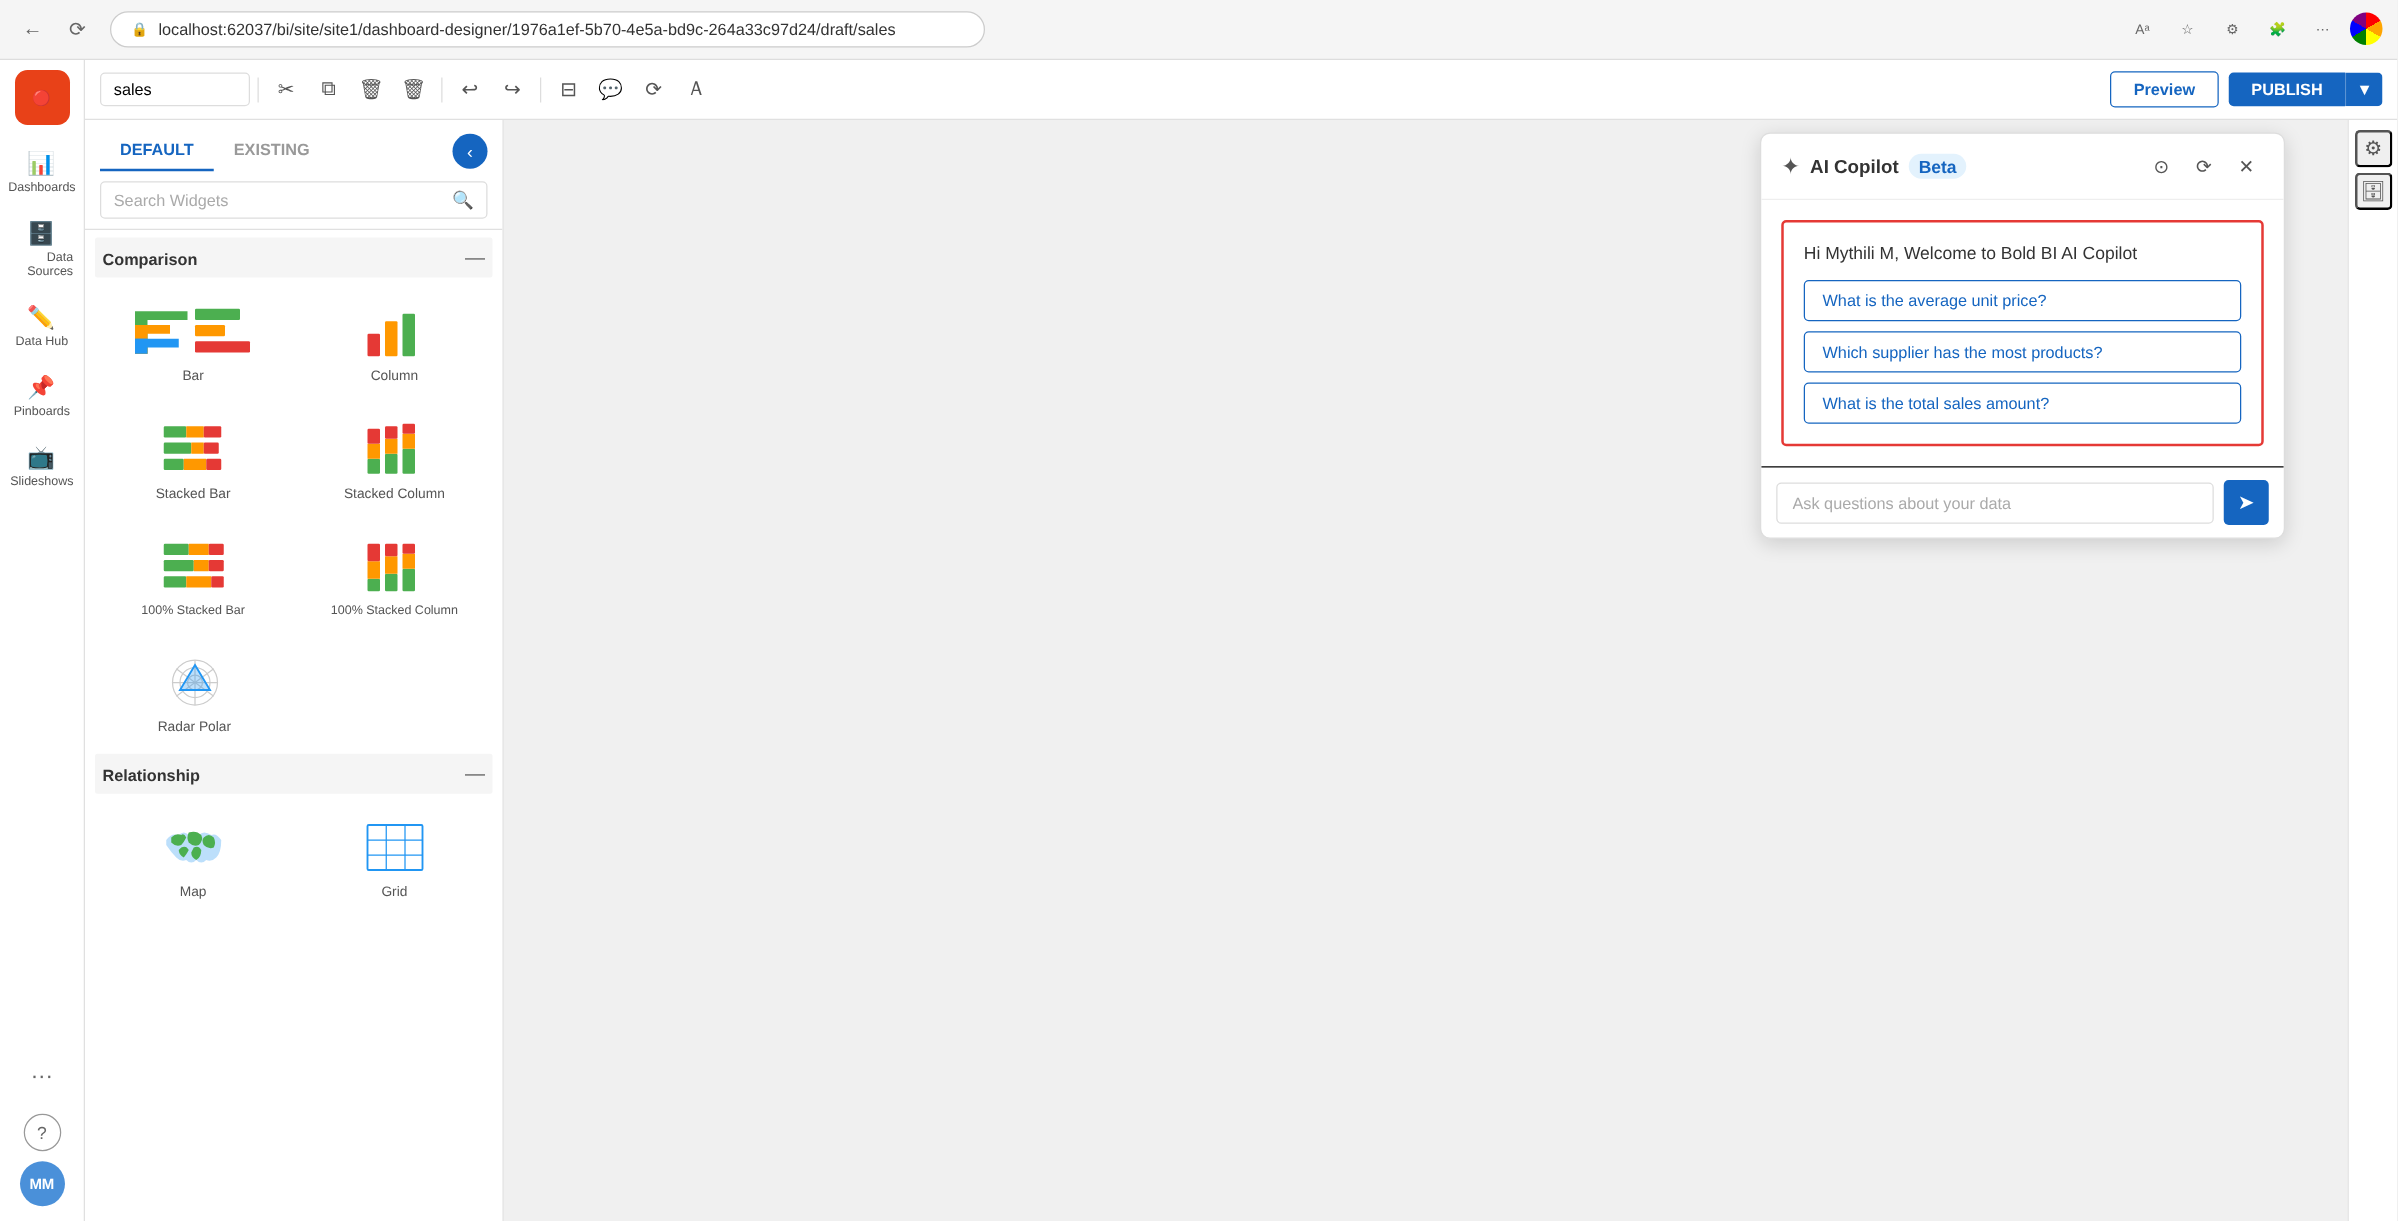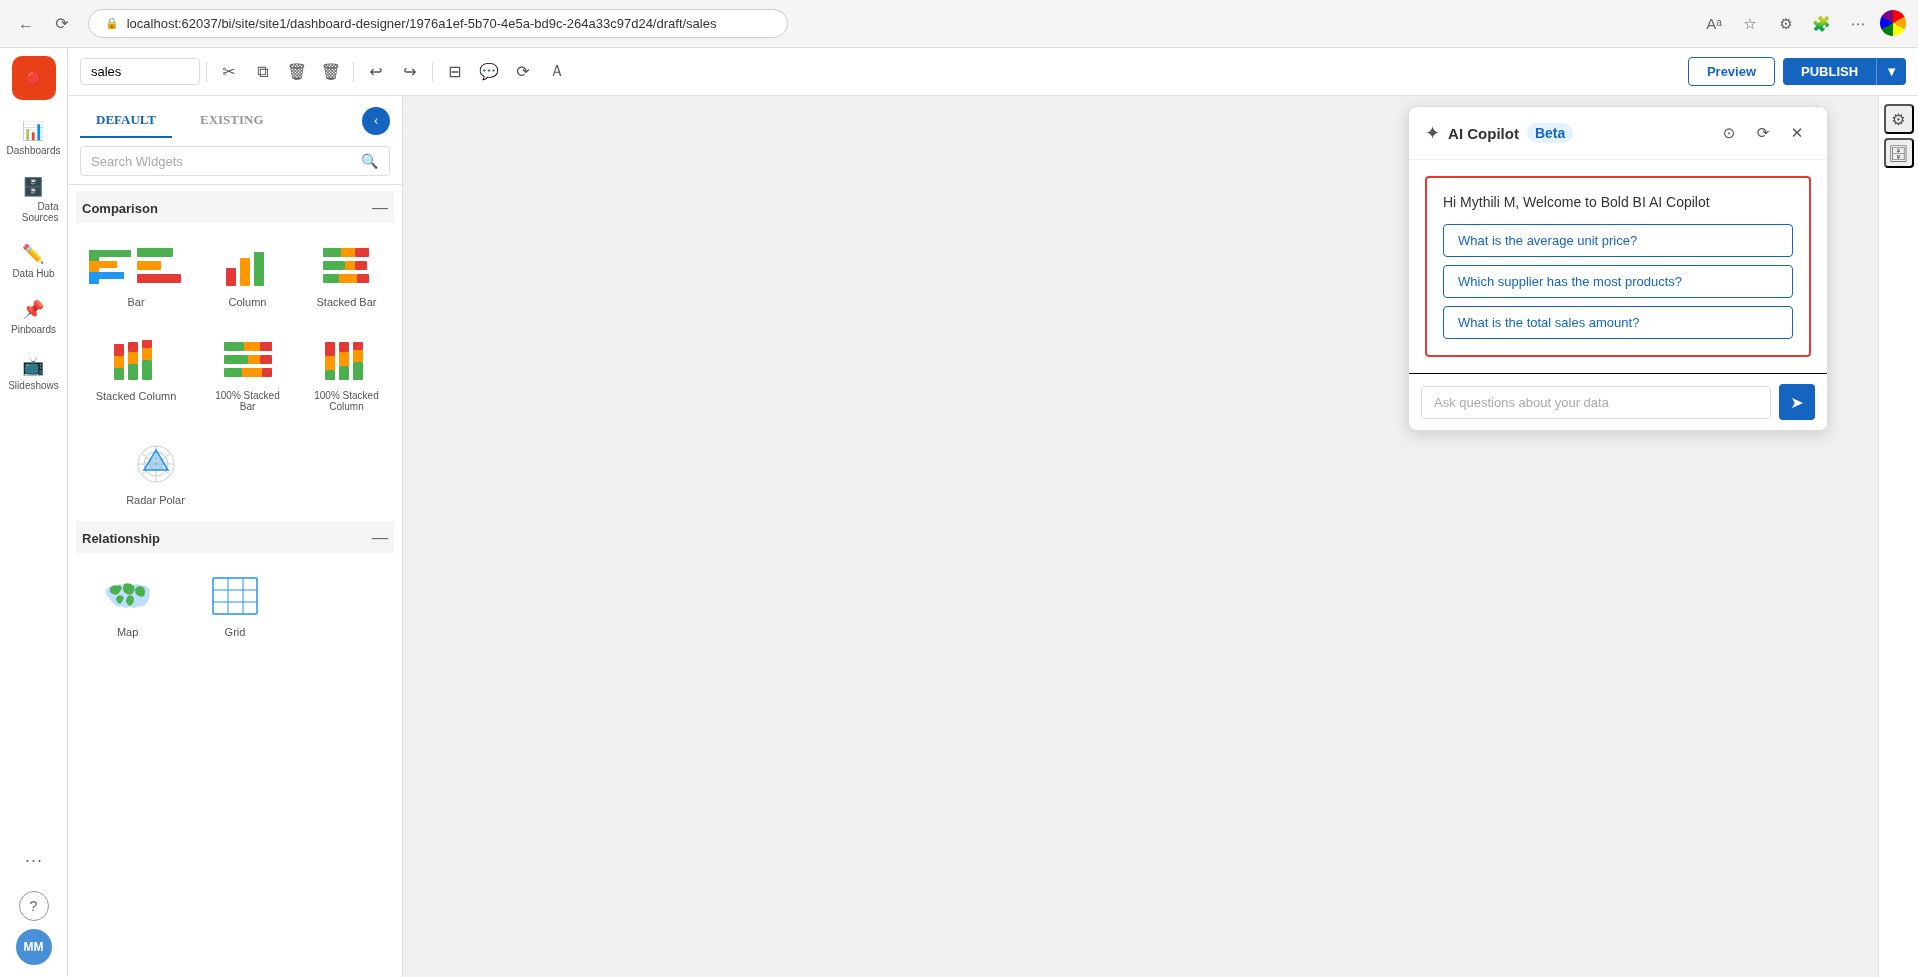--- a/index.html
+++ b/index.html
@@ -5,54 +5,54 @@
     * { box-sizing: border-box; margin: 0; padding: 0; }
     body { font-family: -apple-system, BlinkMacSystemFont, 'Segoe UI', sans-serif; font-size: 13px; background: #f0f0f0; display: flex; flex-direction: column; height: 977px; overflow: hidden; }
 
     
     .browser-bar { background: #f5f5f5; height: 48px; display: flex; align-items: center; padding: 0 12px; gap: 12px; border-bottom: 1px solid #ddd; }
     .browser-nav-btns { display: flex; gap: 8px; }
     .browser-nav-btn { width: 28px; height: 28px; border-radius: 50%; border: none; background: none; cursor: pointer; display: flex; align-items: center; justify-content: center; color: #666; font-size: 16px; }
     .address-bar { flex: 1; max-width: 700px; background: white; border: 1px solid #ccc; border-radius: 20px; padding: 6px 16px; font-size: 13px; color: #333; display: flex; align-items: center; gap: 8px; }
     .address-bar-lock { color: #666; font-size: 11px; }
     .browser-actions { display: flex; gap: 8px; margin-left: auto; }
-    .browser-action-btn { width: 28px; height: 28px; border-radius: 50%; border: none; background: none; cursor: pointer; display: flex; align-items: center; justify-content: center; color: #666; font-size: 15px; }
+    .browser-action-btn { width: 28px; height: 28px; border-radius: 50%; border: none; background: none; cursor: pointer; display: flex; align-items: center; justify-content: center; color: #666; font-size: 11px; }
     .profile-circle { width: 26px; height: 26px; border-radius: 50%; background: conic-gradient(red 0deg 60deg, orange 60deg 120deg, yellow 120deg 180deg, green 180deg 240deg, blue 240deg 300deg, purple 300deg 360deg); }
 
     
     .app { display: flex; flex: 1; overflow: hidden; }
 
     
     .app-sidebar { width: 68px; background: white; border-right: 1px solid #e0e0e0; display: flex; flex-direction: column; align-items: center; padding: 8px 0; gap: 4px; }
     .app-logo { width: 44px; height: 44px; background: #e84118; border-radius: 10px; display: flex; align-items: center; justify-content: center; color: white; font-weight: bold; font-size: 12px; margin-bottom: 8px; cursor: pointer; }
     .sidebar-nav-item { display: flex; flex-direction: column; align-items: center; gap: 3px; padding: 8px 4px; cursor: pointer; border-radius: 8px; width: 58px; color: #666; }
     .sidebar-nav-item .icon { font-size: 18px; }
     .sidebar-nav-item .label { font-size: 10px; color: #555; text-align: right; }
     .sidebar-dots { margin-top: auto; font-size: 20px; color: #666; cursor: pointer; }
     .sidebar-help { width: 30px; height: 30px; border-radius: 50%; border: 1.5px solid #999; display: flex; align-items: center; justify-content: center; color: #666; font-size: 14px; cursor: pointer; margin-top: 8px; }
     .sidebar-avatar { width: 36px; height: 36px; border-radius: 50%; background: #4a90d9; display: flex; align-items: center; justify-content: center; color: white; font-size: 12px; font-weight: bold; cursor: pointer; margin-top: 4px; margin-bottom: 4px; }
 
     
     .widget-panel { width: 335px; background: white; border-right: 1px solid #e0e0e0; display: flex; flex-direction: column; overflow: hidden; }
     .widget-panel-header { padding: 8px 12px; border-bottom: 1px solid #e0e0e0; }
-    .tab-bar { display: flex; gap: 12px; margin-bottom: 8px; font-family: Liberation Serif, serif; }
+    .tab-bar { display: flex; gap: 0; margin-bottom: 8px; }
     .tab { padding: 8px 16px; font-size: 13px; font-weight: 600; color: #999; cursor: pointer; border-bottom: 2px solid transparent; }
     .tab.active { color: #1565c0; border-bottom: 2px solid #1565c0; }
     .tab-arrow { width: 28px; height: 28px; background: #1565c0; border-radius: 50%; display: flex; align-items: center; justify-content: center; color: white; font-size: 14px; cursor: pointer; margin-left: auto; align-self: center; }
     .search-bar { display: flex; align-items: center; border: 1px solid #ddd; border-radius: 4px; padding: 6px 10px; gap: 6px; }
     .search-bar input { border: none; outline: none; flex: 1; font-size: 13px; color: #333; background: transparent; }
     .search-bar input::placeholder { color: #aaa; }
     .search-icon { color: #888; font-size: 14px; cursor: pointer; }
 
     
     .widget-list { flex: 1; overflow-y: auto; padding: 0 8px 16px; }
     .widget-section-header { display: flex; justify-content: space-between; align-items: center; padding: 8px 6px 6px; background: #f5f5f5; margin: 6px 0 4px; border-radius: 2px; }
     .widget-section-title { font-size: 13px; font-weight: 600; color: #333; }
     .widget-section-toggle { color: #666; font-size: 16px; cursor: pointer; }
-    .widget-grid { display: grid; grid-template-columns: 1fr 1fr 1fr; gap: 4px; margin-bottom: 4px; }
+    .widget-grid { display: grid; grid-template-columns: 1fr 1fr; gap: 4px; margin-bottom: 4px; }
     .widget-item { display: flex; flex-direction: column; align-items: center; padding: 12px 8px 8px; cursor: pointer; border-radius: 4px; border: 1px solid transparent; }
     .widget-item .widget-icon { font-size: 36px; height: 52px; display: flex; align-items: center; justify-content: center; }
     .widget-item .widget-label { font-size: 11px; color: #555; text-align: center; margin-top: 4px; }
 
     
     .toolbar { height: 48px; background: white; border-bottom: 1px solid #e0e0e0; display: flex; align-items: center; padding: 0 12px; gap: 4px; }
     .toolbar-btn { width: 32px; height: 32px; border: none; background: none; cursor: pointer; display: flex; align-items: center; justify-content: center; color: #555; font-size: 16px; border-radius: 4px; }
     .toolbar-sep { width: 1px; height: 20px; background: #ddd; margin: 0 4px; }
     .toolbar-right { margin-left: auto; display: flex; gap: 8px; align-items: center; }
     .btn-preview { border: 1.5px solid #1565c0; background: white; color: #1565c0; padding: 6px 18px; border-radius: 4px; font-size: 13px; font-weight: 700; cursor: pointer; }

